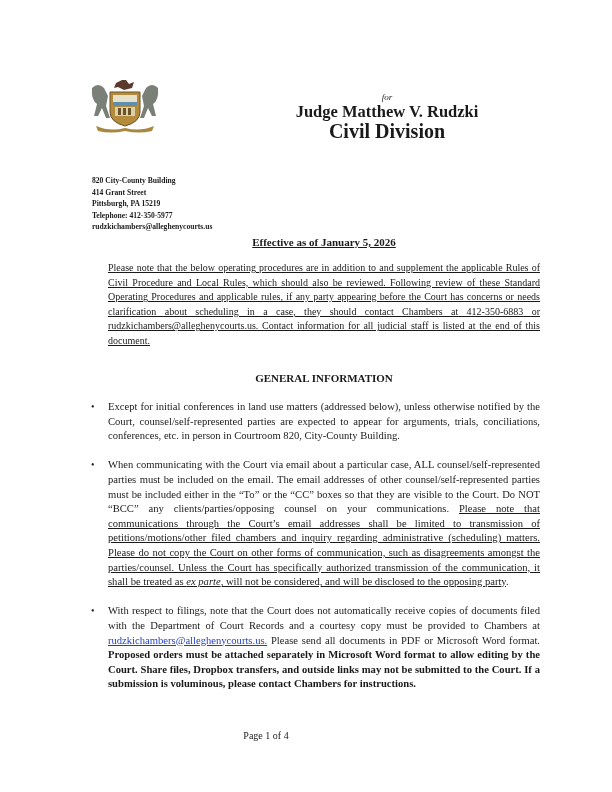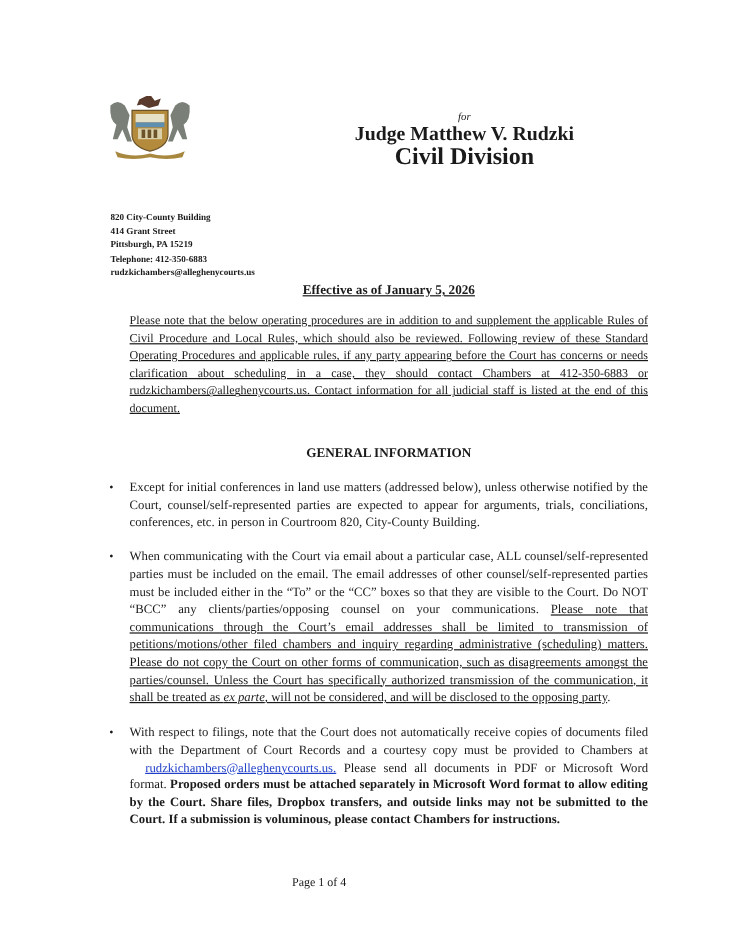--- a/index.html
+++ b/index.html
@@ -17,21 +17,21 @@
   .intro { position:absolute; left:108px; top:261px; width:432px; font-size:10px; line-height:14.6px;
            text-align:justify;text-decoration:underline; }
   .section-head { position:absolute; left:108px; top:372px; width:432px; text-align:center;
                   font-size:11px; font-weight:bold; }
   .bullets { position:absolute; left:108px; top:400px; width:432px; margin:0; padding:0; list-style:none; }
   .bullets li { position:relative; font-size:10.6px; line-height:14.6px; text-align:justify; margin-bottom:14.6px; }
   .bullets li .dot { position:absolute; left:-17px; top:0; font-size:10px; }
   .u { text-decoration:underline; }
   .b { font-weight:bold; }
   .i { font-style:italic;text-decoration:underline; }
-  a.link { color:#1f3fc8; text-decoration:underline;margin-left:13px; }
+  a.link { color:#1f3fc8; text-decoration:underline; }
   .footer { position:absolute; left:0; width:532px; top:730px; text-align:center; font-size:10px; }
 </style>
 </head>
 <body>
 
 <div class="seal">
   <svg width="78" height="56" viewBox="0 0 78 56">
 
     <path d="M36 2 l4 0 l3 4 l5 -2 l-2 6 l-8 2 l-6 -3 l-4 1 l2 -5z" fill="#5a3a2a"></path>
 
@@ -47,21 +47,21 @@
     <path d="M72 10 q-6 -6 -12 0 l-4 8 l2 10 l-4 12 l4 0 l4 -10 l4 8 l4 0 l-3 -12 q6 -4 5 -16z" fill="#7a8078"></path>
 
     <path d="M10 48 q14 6 29 2 q15 4 29 -2 l-2 5 q-13 3 -27 0 q-14 3 -27 0z" fill="#a8873e"></path>
   </svg>
 </div>
 
 <div class="addr">
   <div>820 City-County Building</div>
   <div>414 Grant Street</div>
   <div>Pittsburgh, PA  15219</div>
-  <div>Telephone: 412-350-6883</div>
+  <div>Telephone: 412-350-5977</div>
   <div>rudzkichambers@alleghenycourts.us</div>
 </div>
 
 <div class="title-block">
   <div class="t2">for</div>
   <div class="t3">Judge Matthew V. Rudzki</div>
   <div class="t4">Civil Division</div>
 </div>
 
 <div class="effective">Effective as of January 5, 2026</div>

